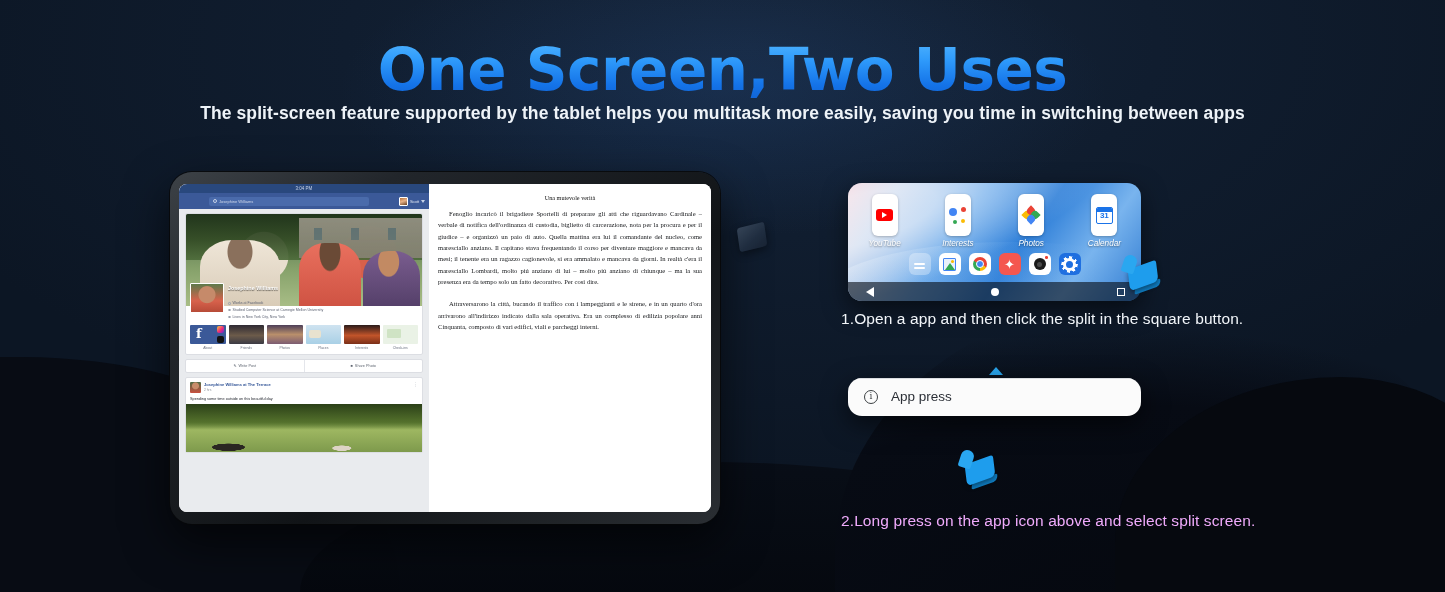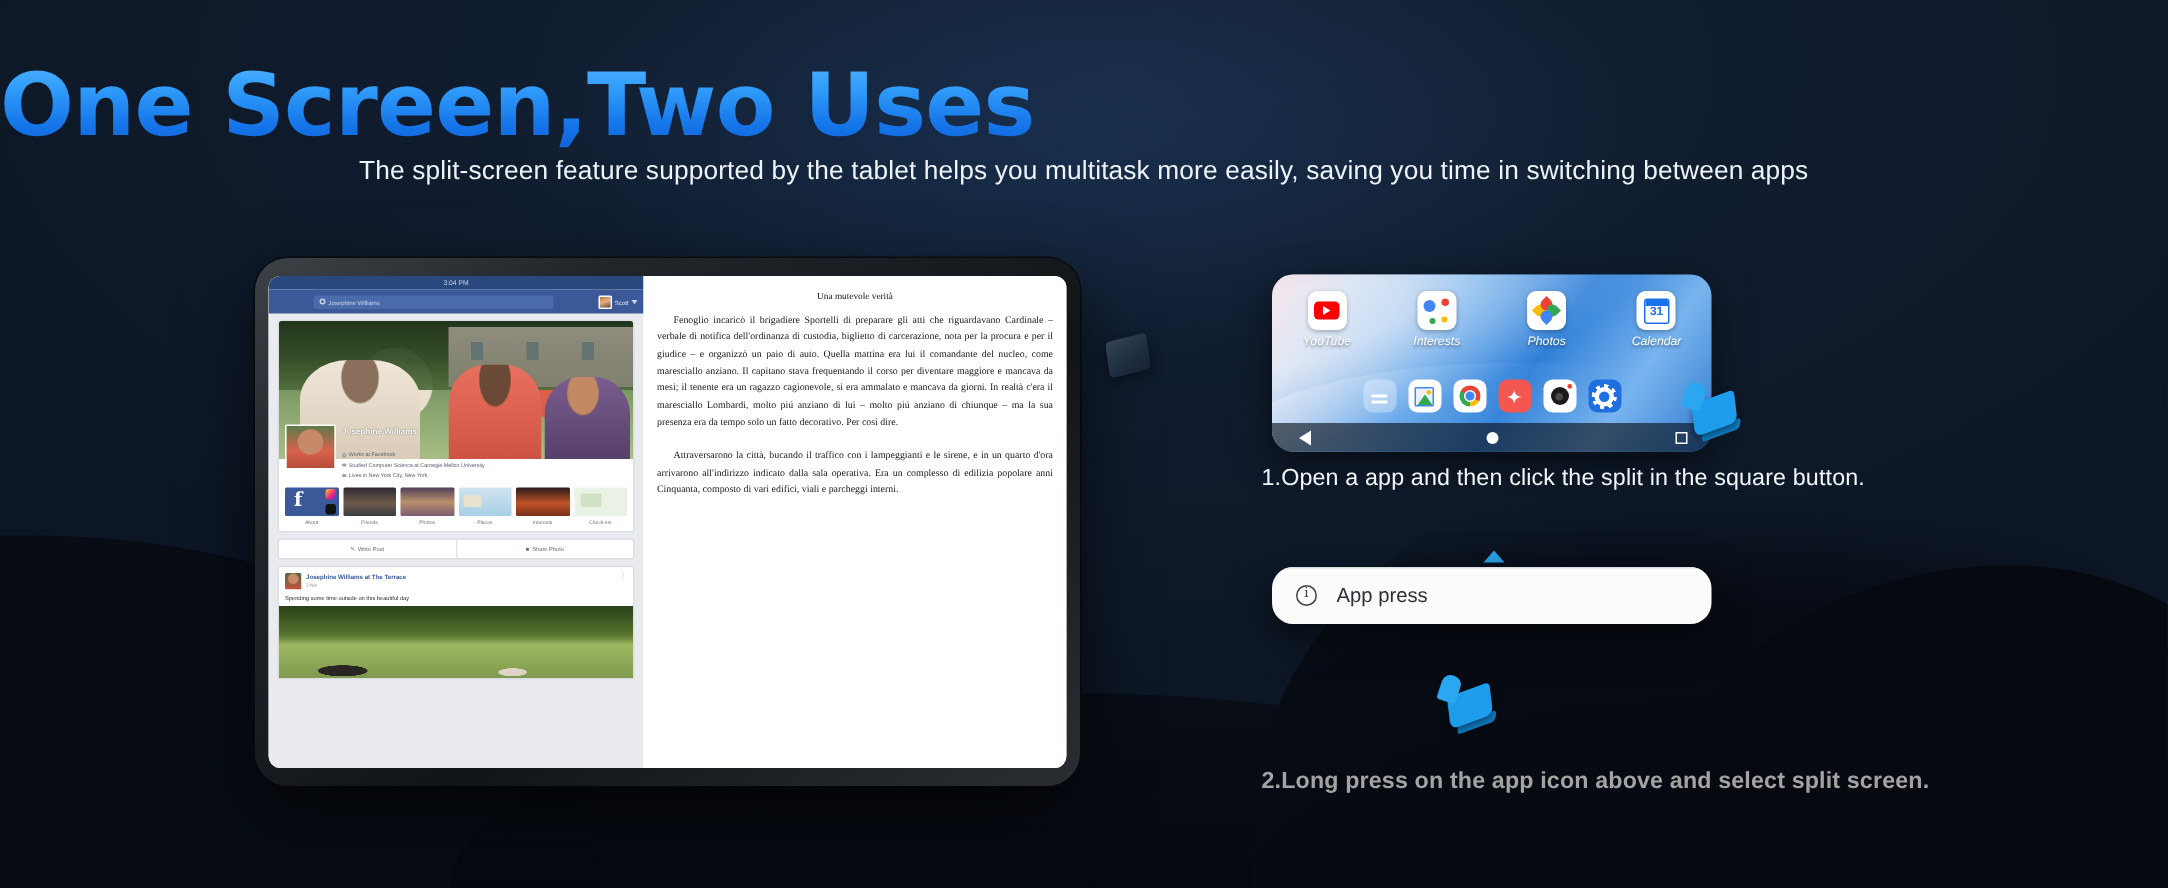--- a/index.html
+++ b/index.html
@@ -37,31 +37,32 @@
     opacity:.95;
   }
   #bg-glow{
     position:absolute; left:50%; top:-120px; transform:translateX(-50%);
     width:1100px; height:420px;
     background:radial-gradient(closest-side, rgba(40,90,160,.20), rgba(16,30,50,0) 70%);
     pointer-events:none;
   }
   
   #title{
-    position:absolute; top:36px; left:0; width:100%; 
+    position:absolute; top:36px; left:0; width:100%; text-align:center;
     font-size:58px; font-weight:bold; letter-spacing:-0.5px;
     background:linear-gradient(180deg,#56b8ff 0%, #2f9bfb 35%, #1473e8 72%, #0f5fd1 100%);
     -webkit-background-clip:text; background-clip:text; color:transparent;
     -webkit-text-fill-color:transparent;
     font-family:"DejaVu Sans", sans-serif;
   }
   #subtitle{
     position:absolute; top:103px; left:0; width:100%; text-align:center;
     font-size:17.5px; color:#eef3f8; letter-spacing:.1px;
     font-family:"Liberation Sans", sans-serif;
+    font-weight:bold;
   }
   
   #tablet{
     position:absolute; left:170px; top:172px; width:550px; height:352px;
     border-radius:22px;
     background:linear-gradient(145deg,#3d4247 0%, #22262b 22%, #111417 60%, #2a2e33 100%);
     padding:12px 9px;
     box-shadow:0 18px 46px rgba(0,0,0,.65), 0 0 0 1px #0b0d10;
   }
   #tablet-cam{
@@ -201,21 +202,21 @@
     transform:rotate(-16deg);
   }
   #home-card .swoosh2{
     position:absolute; left:-10%; bottom:-45%; width:130%; height:95%;
     background:linear-gradient(110deg, rgba(255,255,255,.35), rgba(120,180,240,.12) 45%, rgba(255,255,255,0) 70%);
     border-radius:50%;
   }
   #home-apps{ position:absolute; left:0; right:0; top:11px; display:flex; }
   .happ{ flex:1; text-align:center; }
   .happ .ico{
-    width:26px;height:26px;border-radius:6px;background:#fff;margin:0 auto;
+    width:26px;height:42px;border-radius:6px;background:#fff;margin:0 auto;
     display:flex;align-items:center;justify-content:center;
     box-shadow:0 1px 3px rgba(0,0,0,.25);
   }
   .happ .lbl{ display:block; margin-top:3px; font-size:8.2px; color:#fff; text-shadow:0 1px 2px rgba(0,0,0,.45);font-style:italic;}
   .yt-play{ width:17px;height:12px;background:#ff0000;border-radius:3px;position:relative;}
   .yt-play:after{content:"";position:absolute;left:6px;top:3px;border-left:5px solid #fff;
     border-top:3px solid transparent;border-bottom:3px solid transparent;}
   .asst{ position:relative; width:17px;height:17px;}
   .asst i{ position:absolute; border-radius:50%; display:block;}
   .asst .b{ width:8px;height:8px;background:#4285f4; left:0; top:1px;}
@@ -290,23 +291,22 @@
   #arrow-up{
     position:absolute; left:989px; top:367px; width:0;height:0;
     border-left:7px solid transparent; border-right:7px solid transparent;
     border-bottom:8px solid #2aa7f0;
   }
   #step1{
     position:absolute; left:841px; top:310px; font-size:15.5px; color:#f2f6fa;
     letter-spacing:.1px;
   }
   #step2{
-    position:absolute; left:841px; top:512px; font-size:15.5px; color:#a3a3a3;
+    position:absolute; left:841px; top:512px; font-size:15.5px; color:#f0abfc;
     letter-spacing:.1px;
-    font-weight:bold;
   }
   
   #popup{
     position:absolute; left:848px; top:378px; width:293px;
     background:#fbfbfb; border-radius:14px; overflow:hidden;
     box-shadow:0 8px 26px rgba(0,0,0,.6);
   }
   #popup .phead{ text-align:center; font-size:14.5px; color:#2b2f36; padding:10px 0 9px; }
   #popup .prow{
     display:flex; align-items:center; gap:13px; padding:10px 16px;

